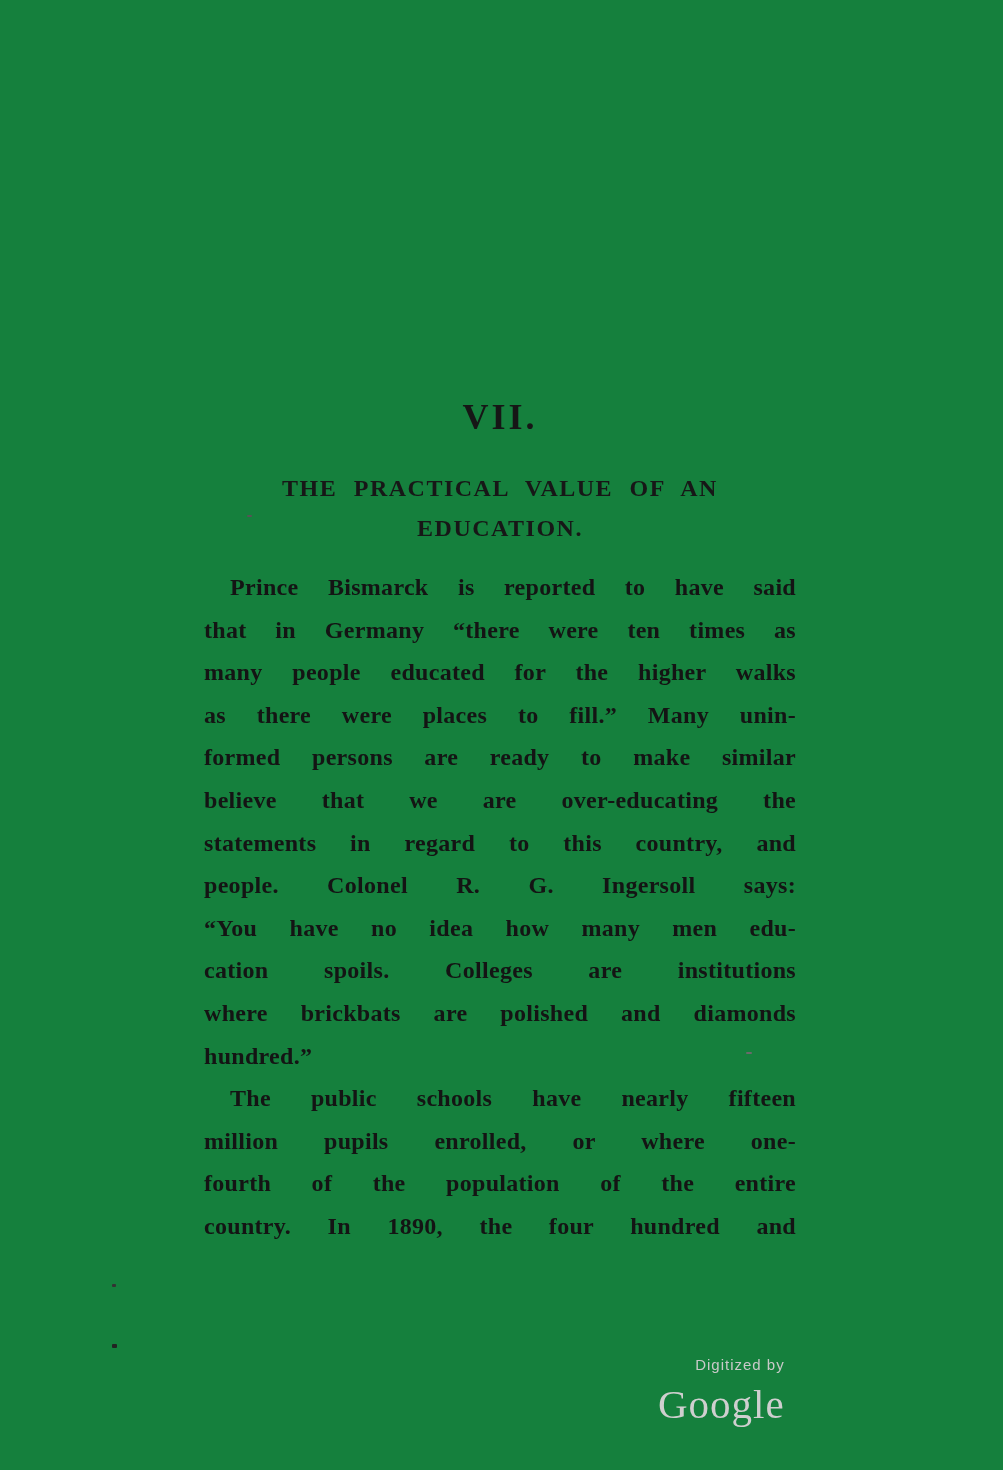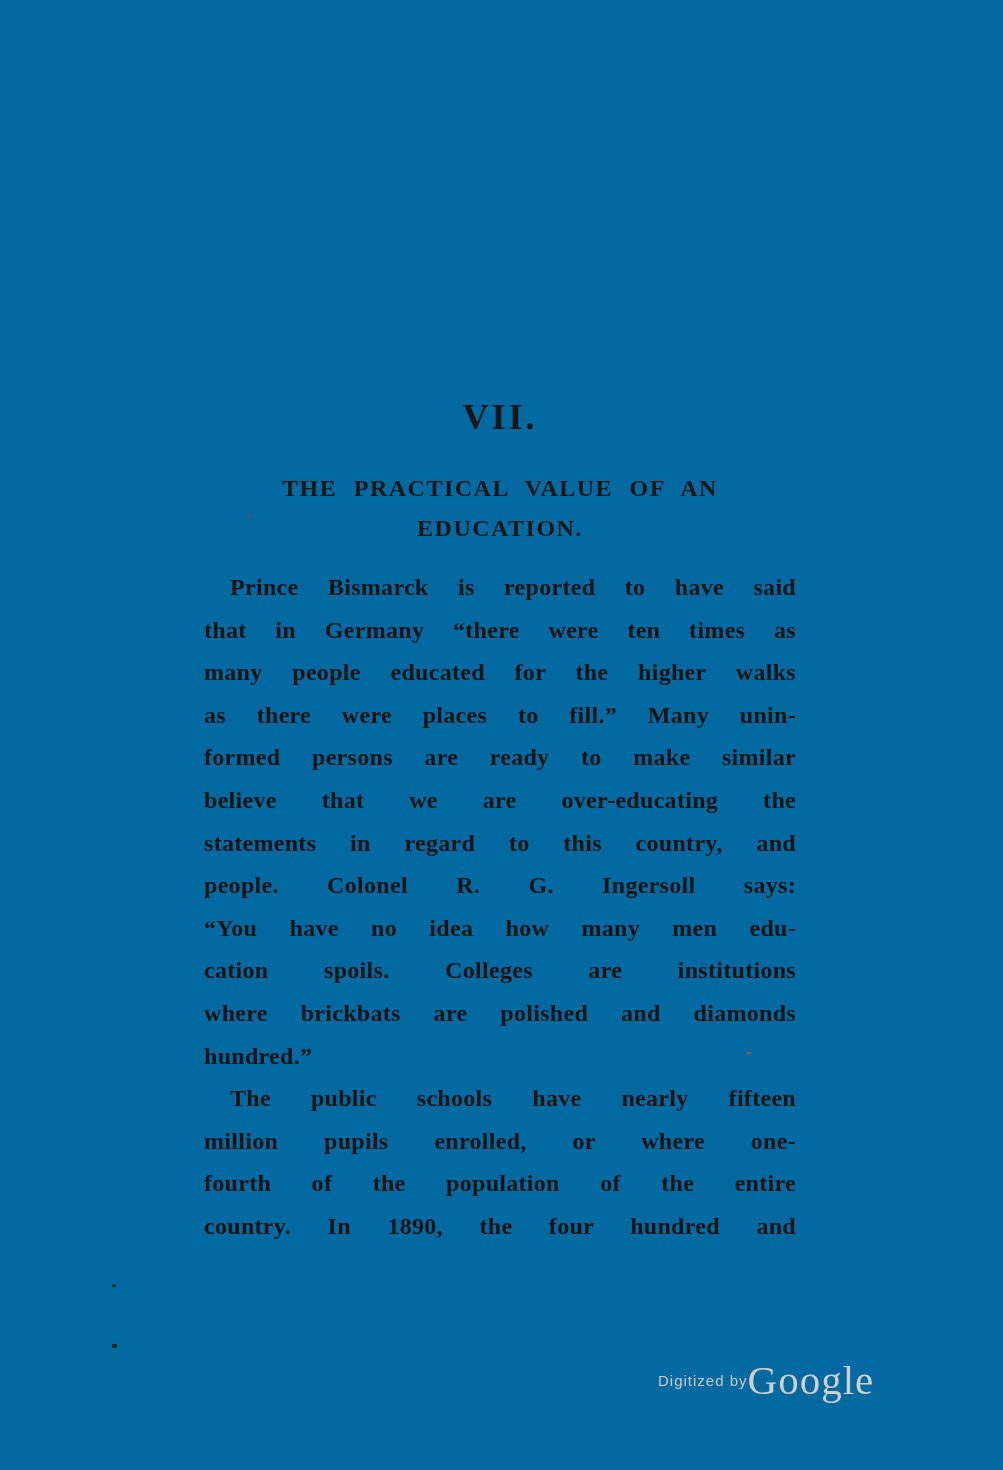--- a/index.html
+++ b/index.html
@@ -4,21 +4,21 @@
 <style>
   html, body {
     margin: 0;
     padding: 0;
     background: #ffffff;
   }
   .page {
     position: relative;
     width: 1003px;
     height: 1470px;
-    background: #0369a1;
+    background: #15803d;
     overflow: hidden;
     font-family: "Liberation Serif", serif;
   }
   .chapter-number {
     position: absolute;
     top: 396px;
     left: 205px;
     width: 590px;
     text-align: center;
     font-size: 36px;
@@ -67,22 +67,24 @@
   }
   .speck-1 { left: 247px; top: 515px; width: 5px; height: 2px; background: #555; }
   .speck-2 { left: 746px; top: 1052px; width: 6px; height: 2px; background: #6a6a6a; }
   .speck-3 { left: 112px; top: 1284px; width: 4px; height: 3px; background: #333; }
   .speck-4 { left: 112px; top: 1344px; width: 5px; height: 4px; background: #222; }
   .watermark {
     position: absolute;
     left: 658px;
     top: 1356px;
     display: flex;
-    align-items: center;
+    align-items: flex-end;
+    gap: 7px;
     user-select: none;
+    flex-direction: column;
   }
   .wm-prefix {
     font-family: "Liberation Sans", sans-serif;
     font-size: 15px;
     color: #c9c9c9;
     letter-spacing: 1px;
   }
   .wm-brand {
     font-family: "Liberation Serif", serif;
     font-size: 41px;

